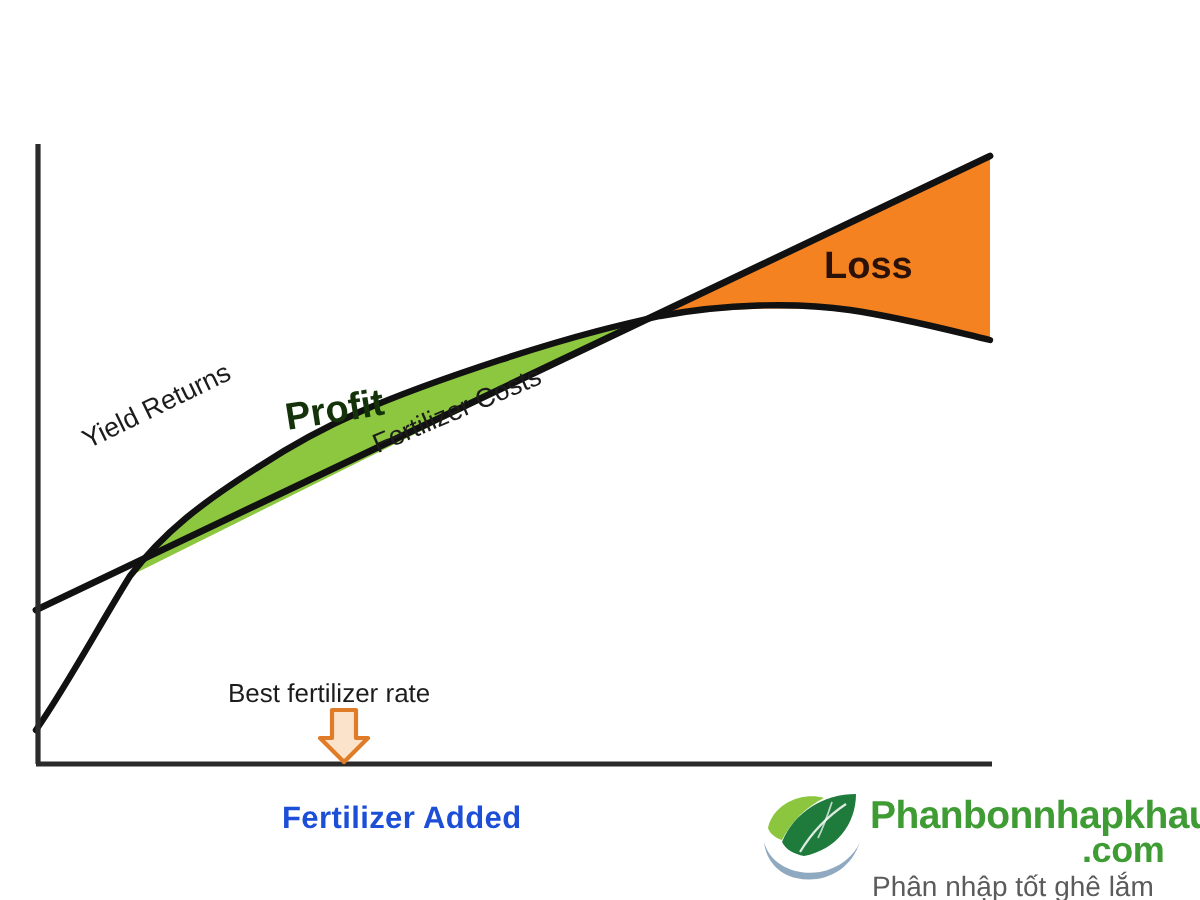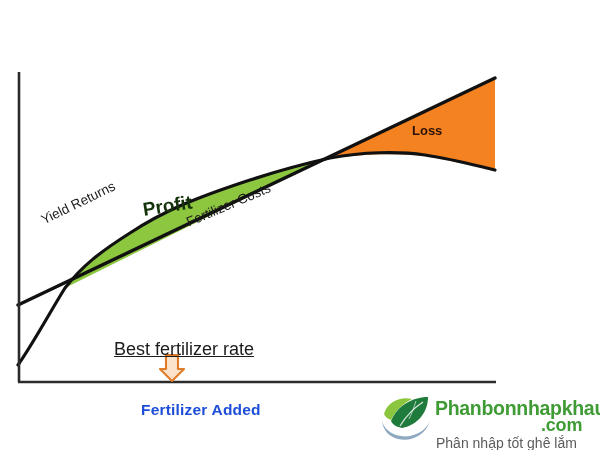--- a/index.html
+++ b/index.html
@@ -63,31 +63,30 @@
     top: 215px;
     font-size: 13.5px;
     color: #1c1c1c;
     transform: rotate(-23deg);
     transform-origin: left center;
   }
 
   #label-loss {
     left: 412px;
     top: 123px;
-    font-size: 13px;
+    font-size: 19px;
     font-weight: bold;
     color: #2b1208;
   }
 
   #label-best-rate {
     left: 114px;
     top: 339px;
-    font-size: 18px;
+    font-size: 13px;
     color: #1c1c1c;
-    text-decoration: underline;
   }
 
   #axis-label-x {
     position: absolute;
     left: 141px;
     top: 401px;
     font-size: 15.5px;
     font-weight: bold;
     color: #1d4ed8;
     letter-spacing: 0.2px;

